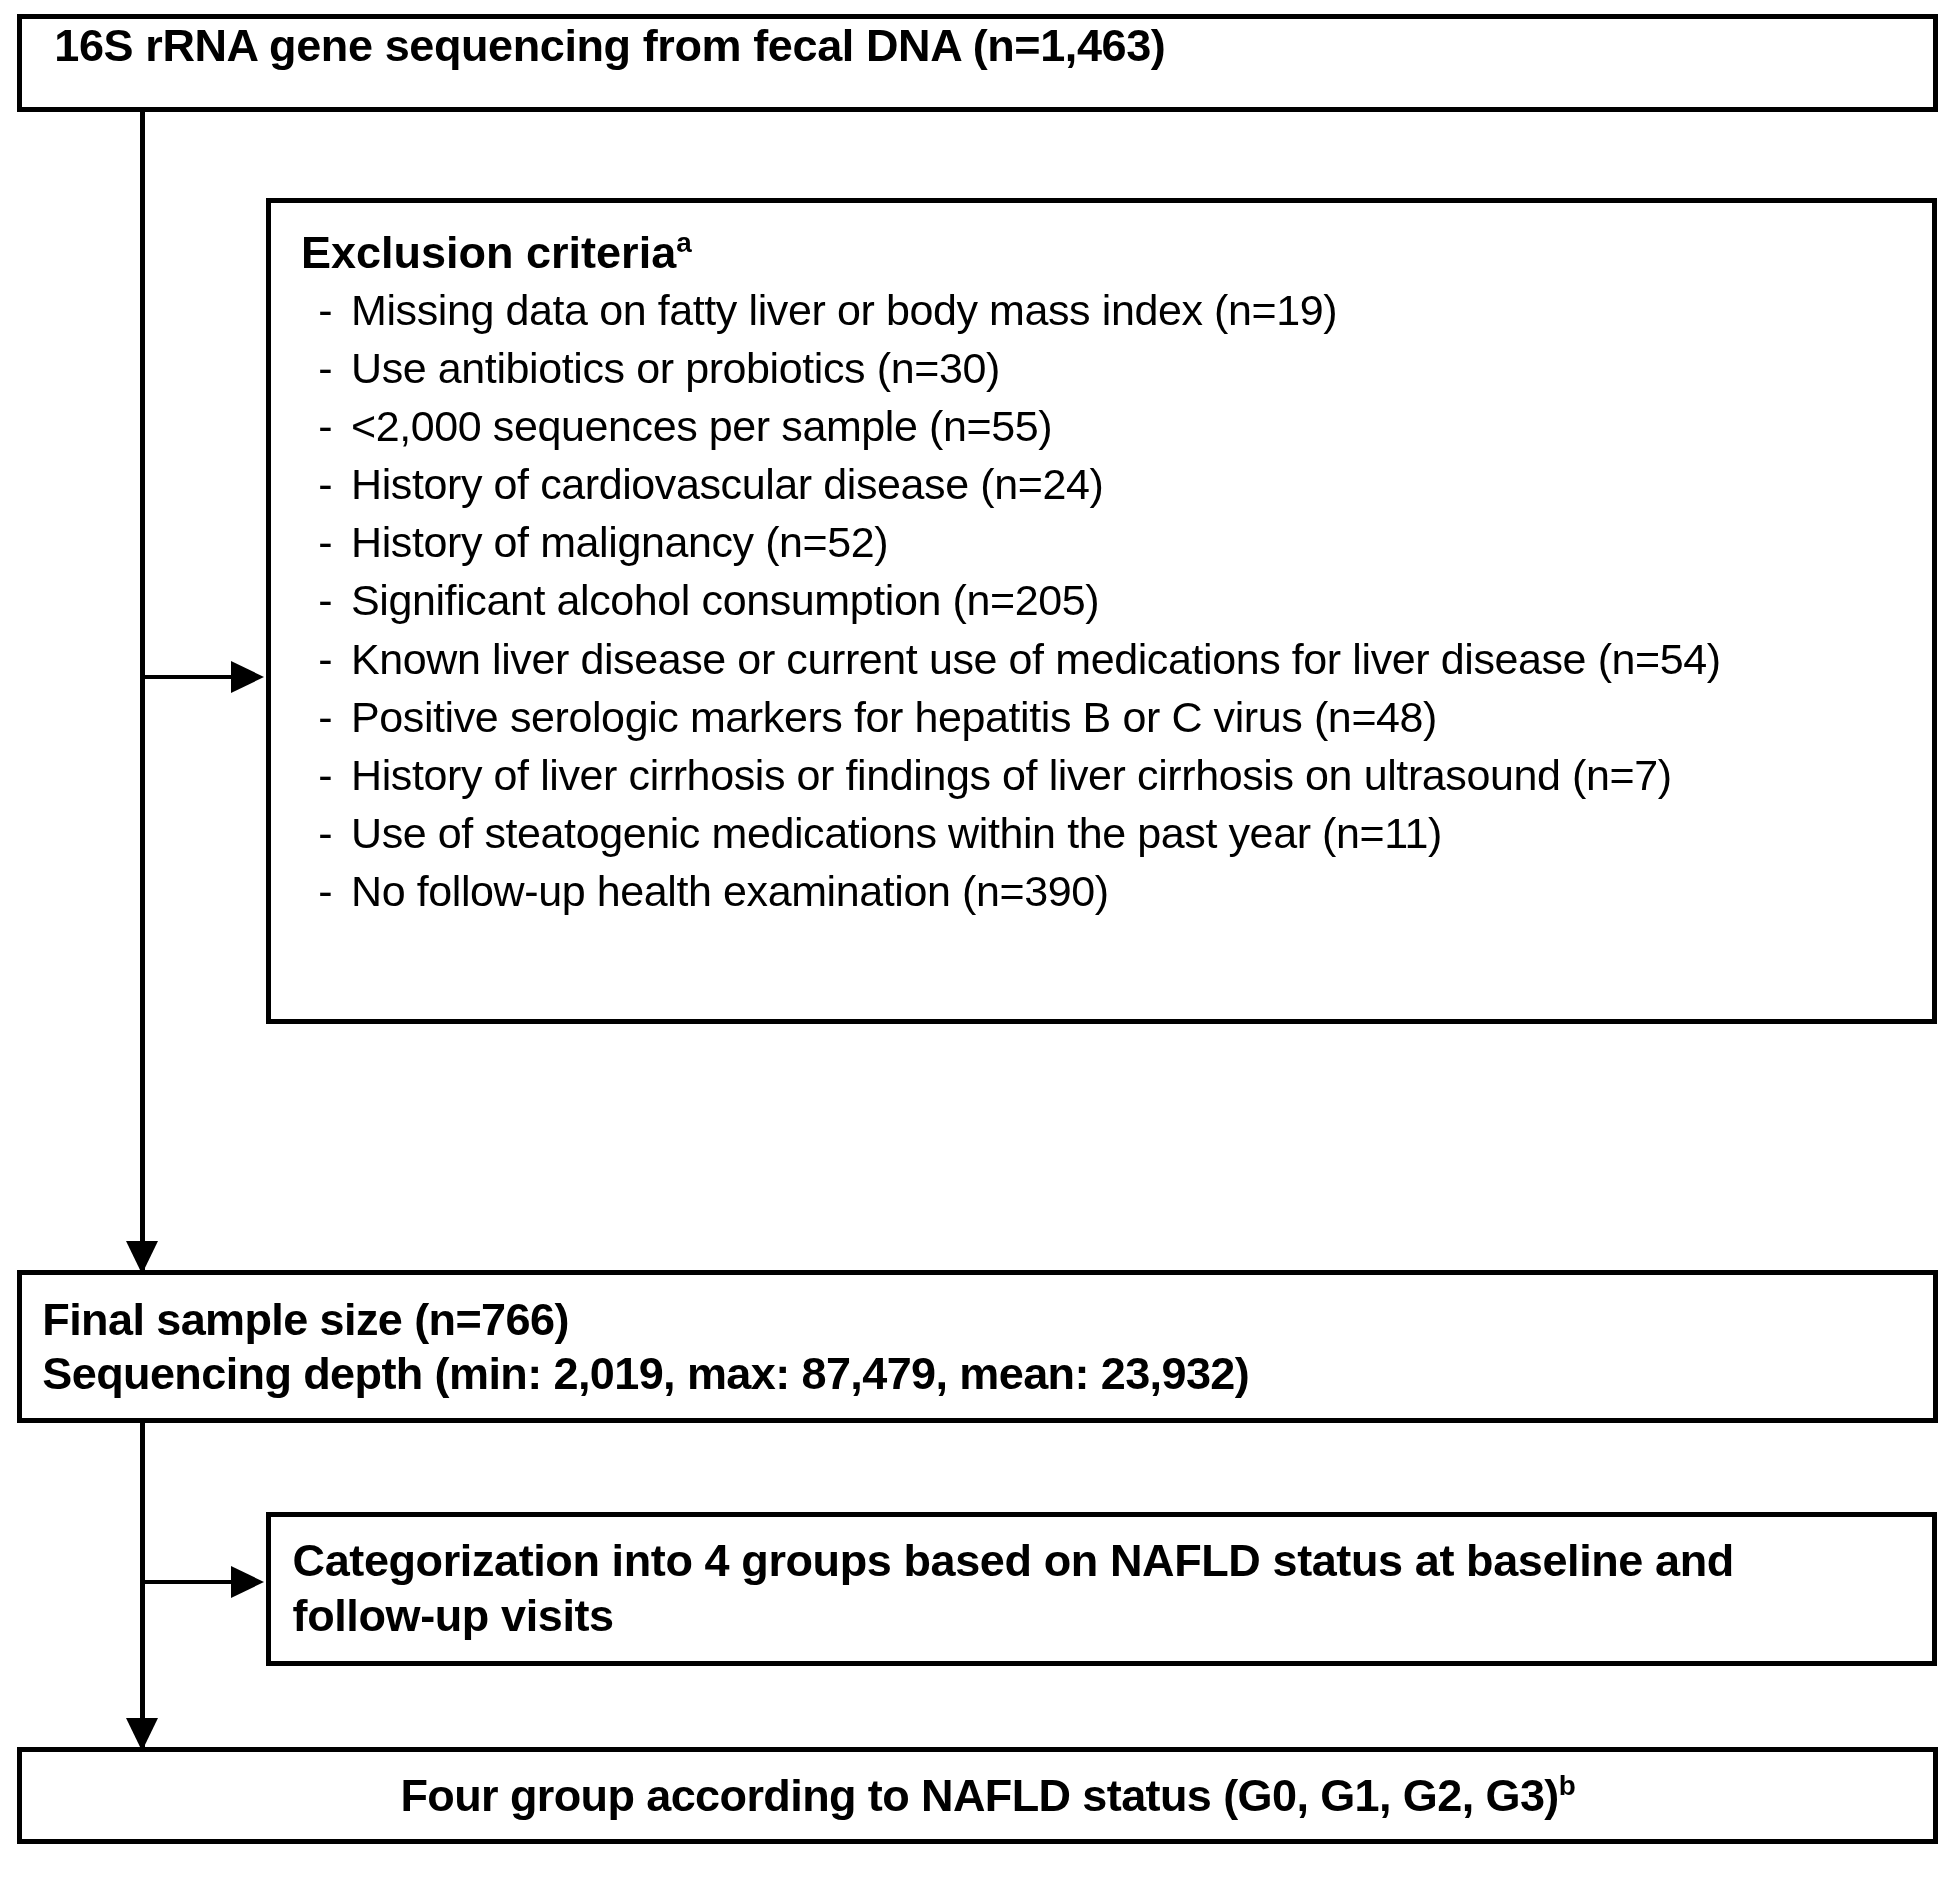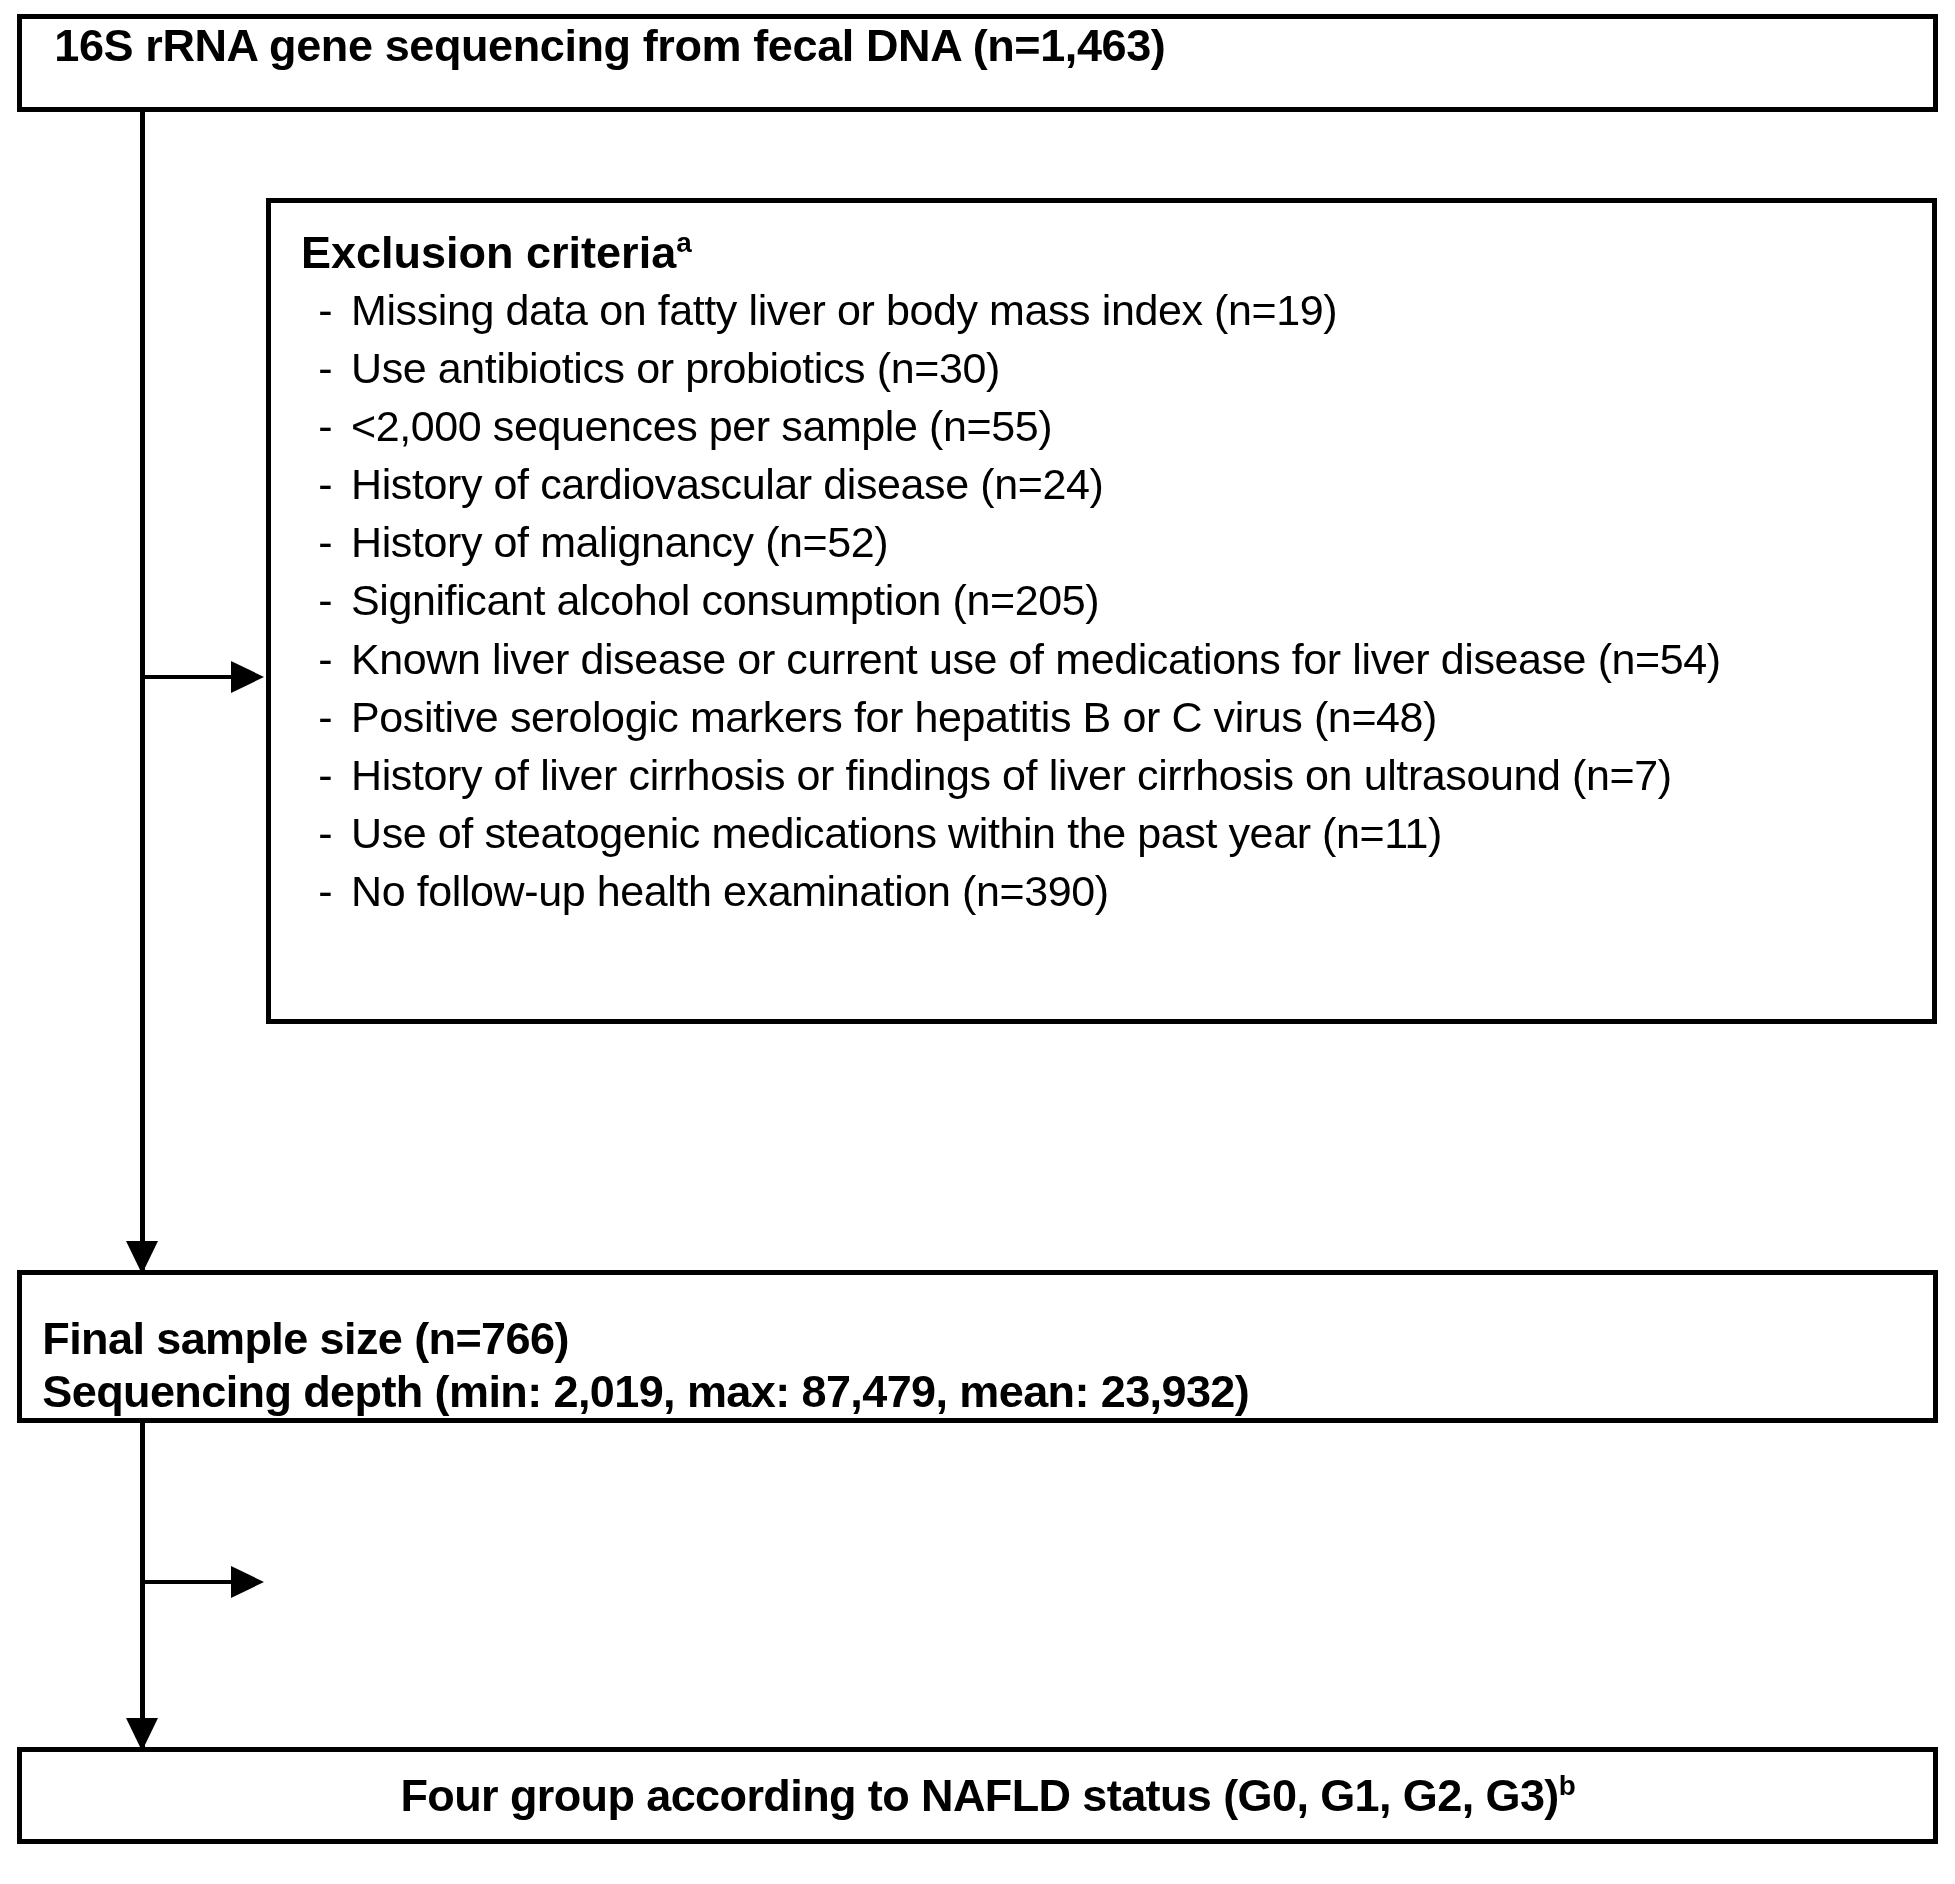--- a/index.html
+++ b/index.html
@@ -92,21 +92,21 @@
   }
 
   
   #box-final-sample {
     left: 17.3px;
     top: 1270px;
     width: 1921px;
     height: 153px;
     display: flex;
     flex-direction: column;
-    justify-content: flex-end;
+    justify-content: center;
     padding: 0 0 0 20px;
   }
   #box-final-sample .line {
     font-weight: bold;
     font-size: 45px;
     line-height: 1.18;
     letter-spacing: -0.6px;
   }
 
   
@@ -261,20 +261,23 @@
   <div class="fbox" id="box-final-sample">
     <div class="line">Final sample size (n=766)</div>
     <div class="line">Sequencing depth (min: 2,019, max: 87,479, mean: 23,932)</div>
   </div>
 
   <div class="vline" id="spine-2"></div>
   <div class="hline" id="branch-cat"></div>
   <div class="arrow-right" id="branch-cat-head"></div>
   <div class="arrow-down" id="spine-2-head"></div>
 
+  <div class="fbox" id="box-categorization">
+    <div class="body">Categorization into 4 groups based on NAFLD status at baseline and follow-up visits</div>
+  </div>
 
   <div class="fbox" id="box-four-groups">
     <div class="body">
       <span>Four group according to NAFLD status (G0, G1, G2, G3)</span><sup>b</sup>
     </div>
   </div>
 
 </div>
 
 

